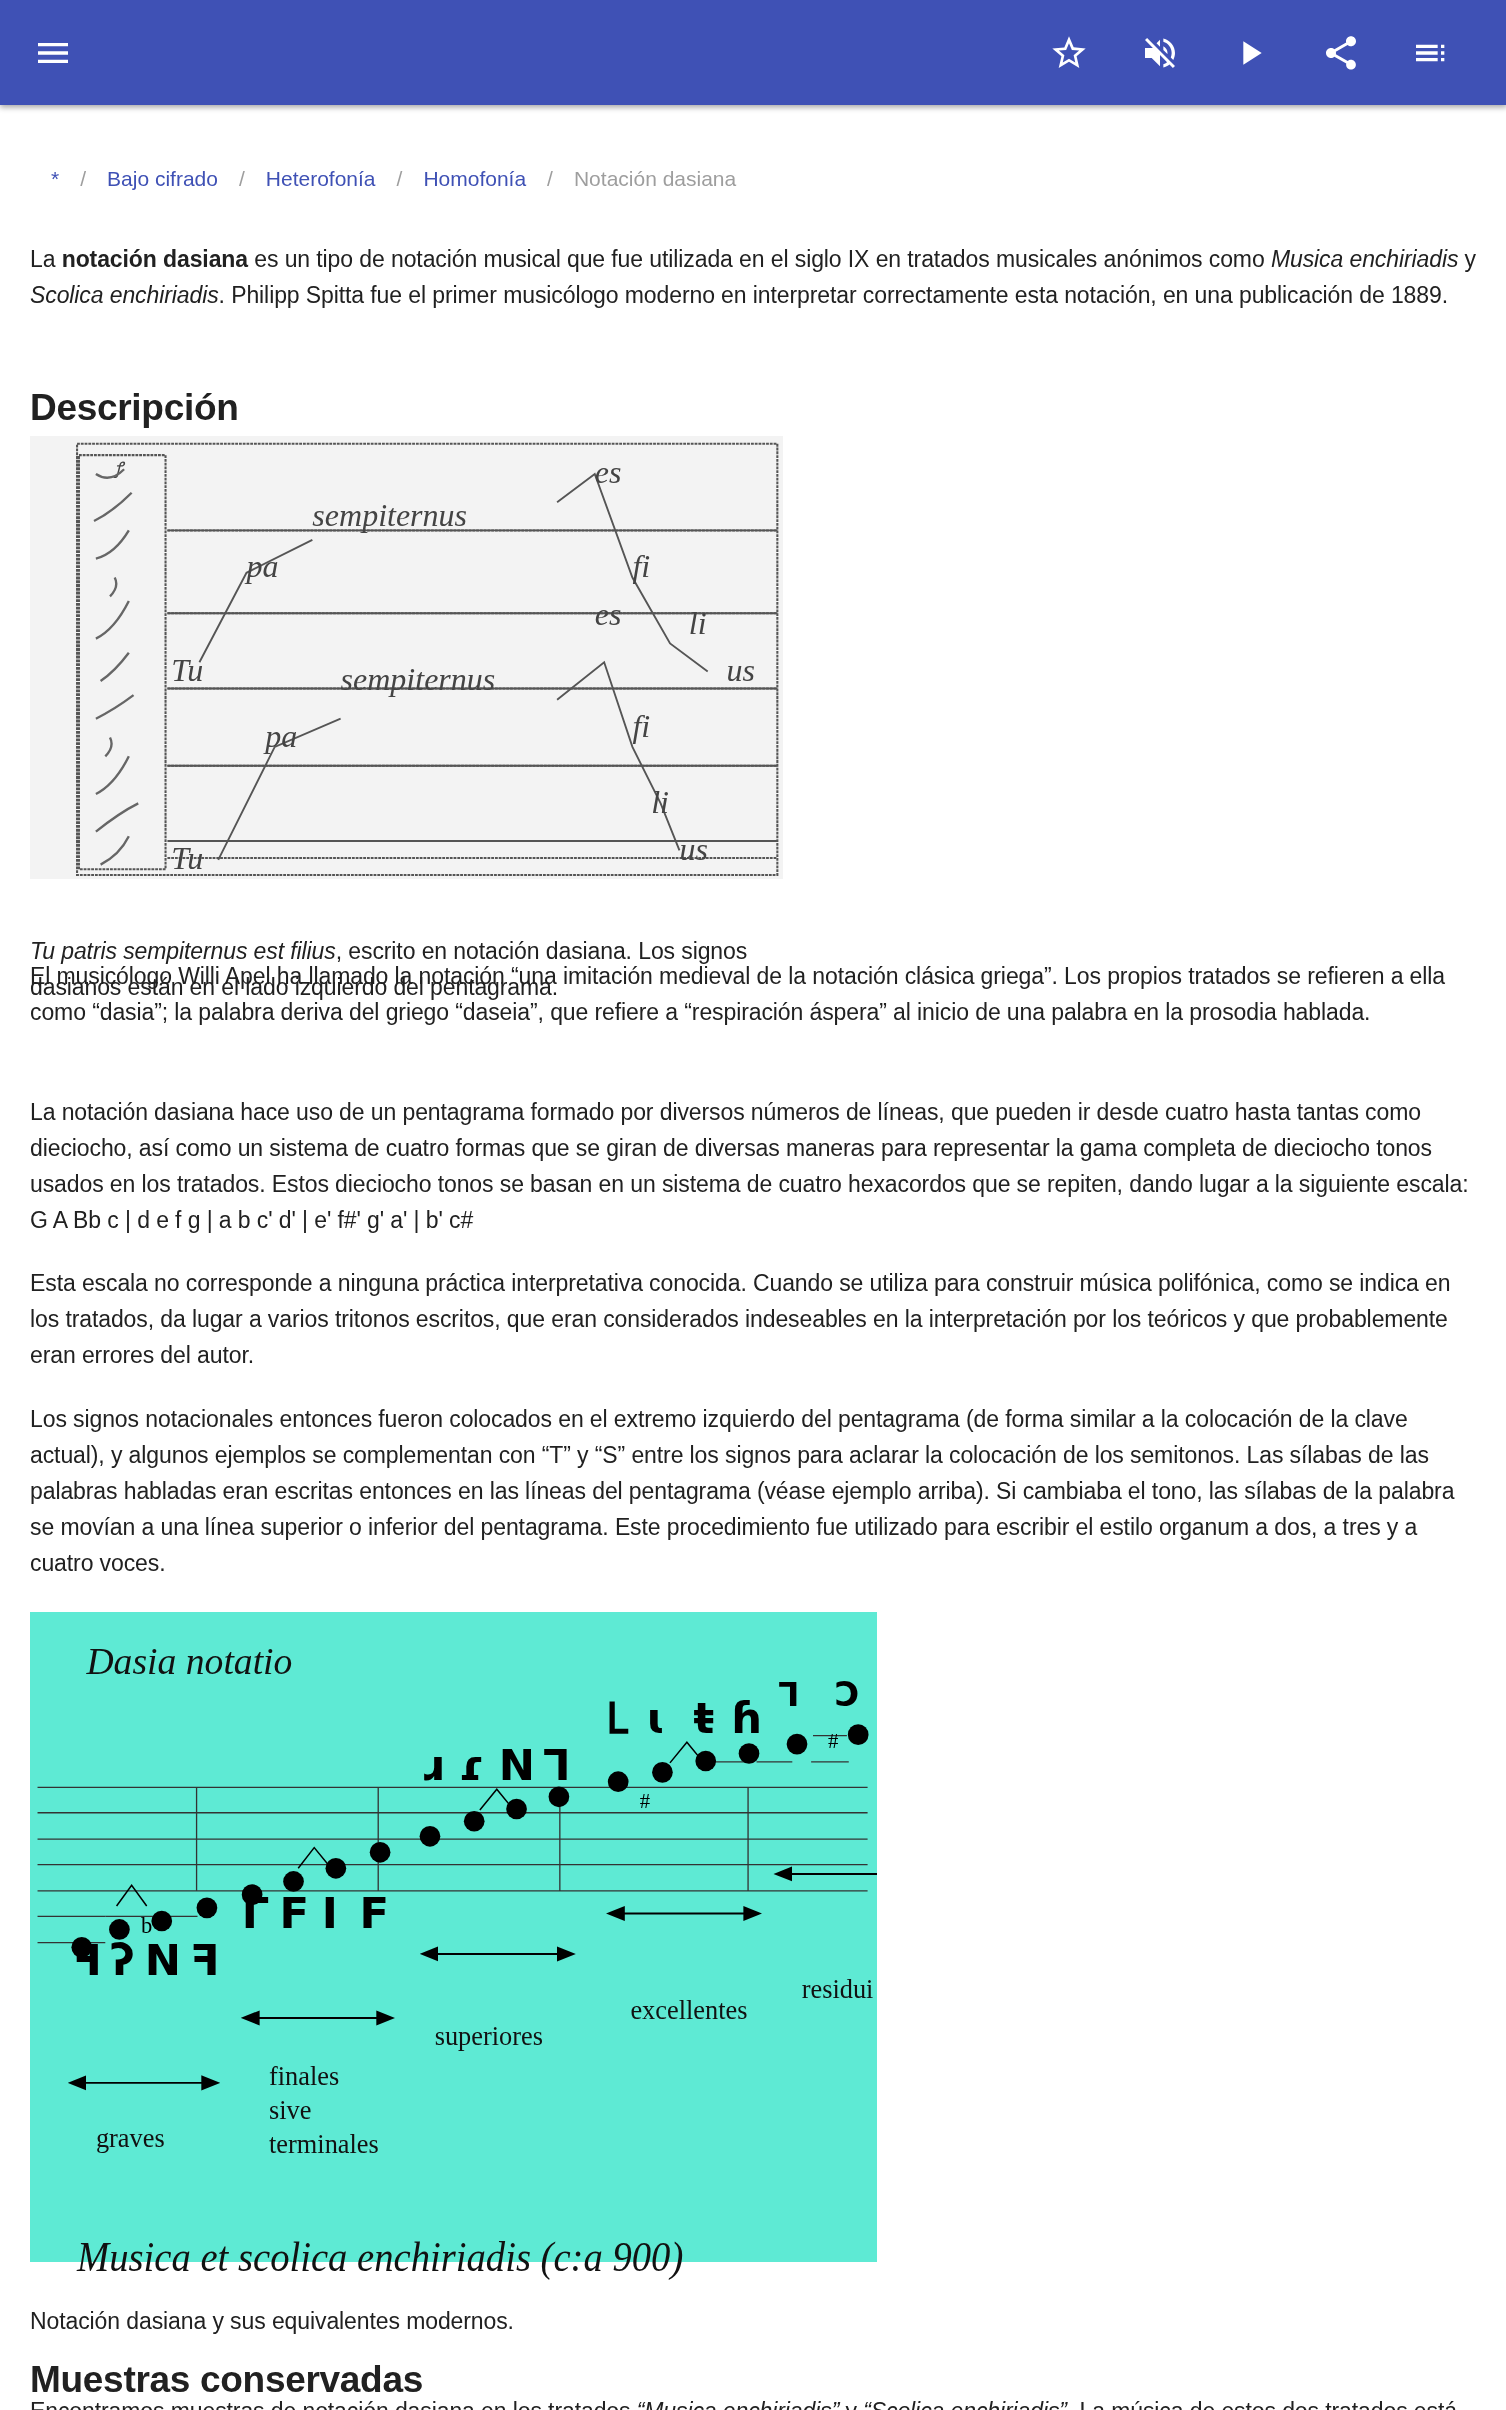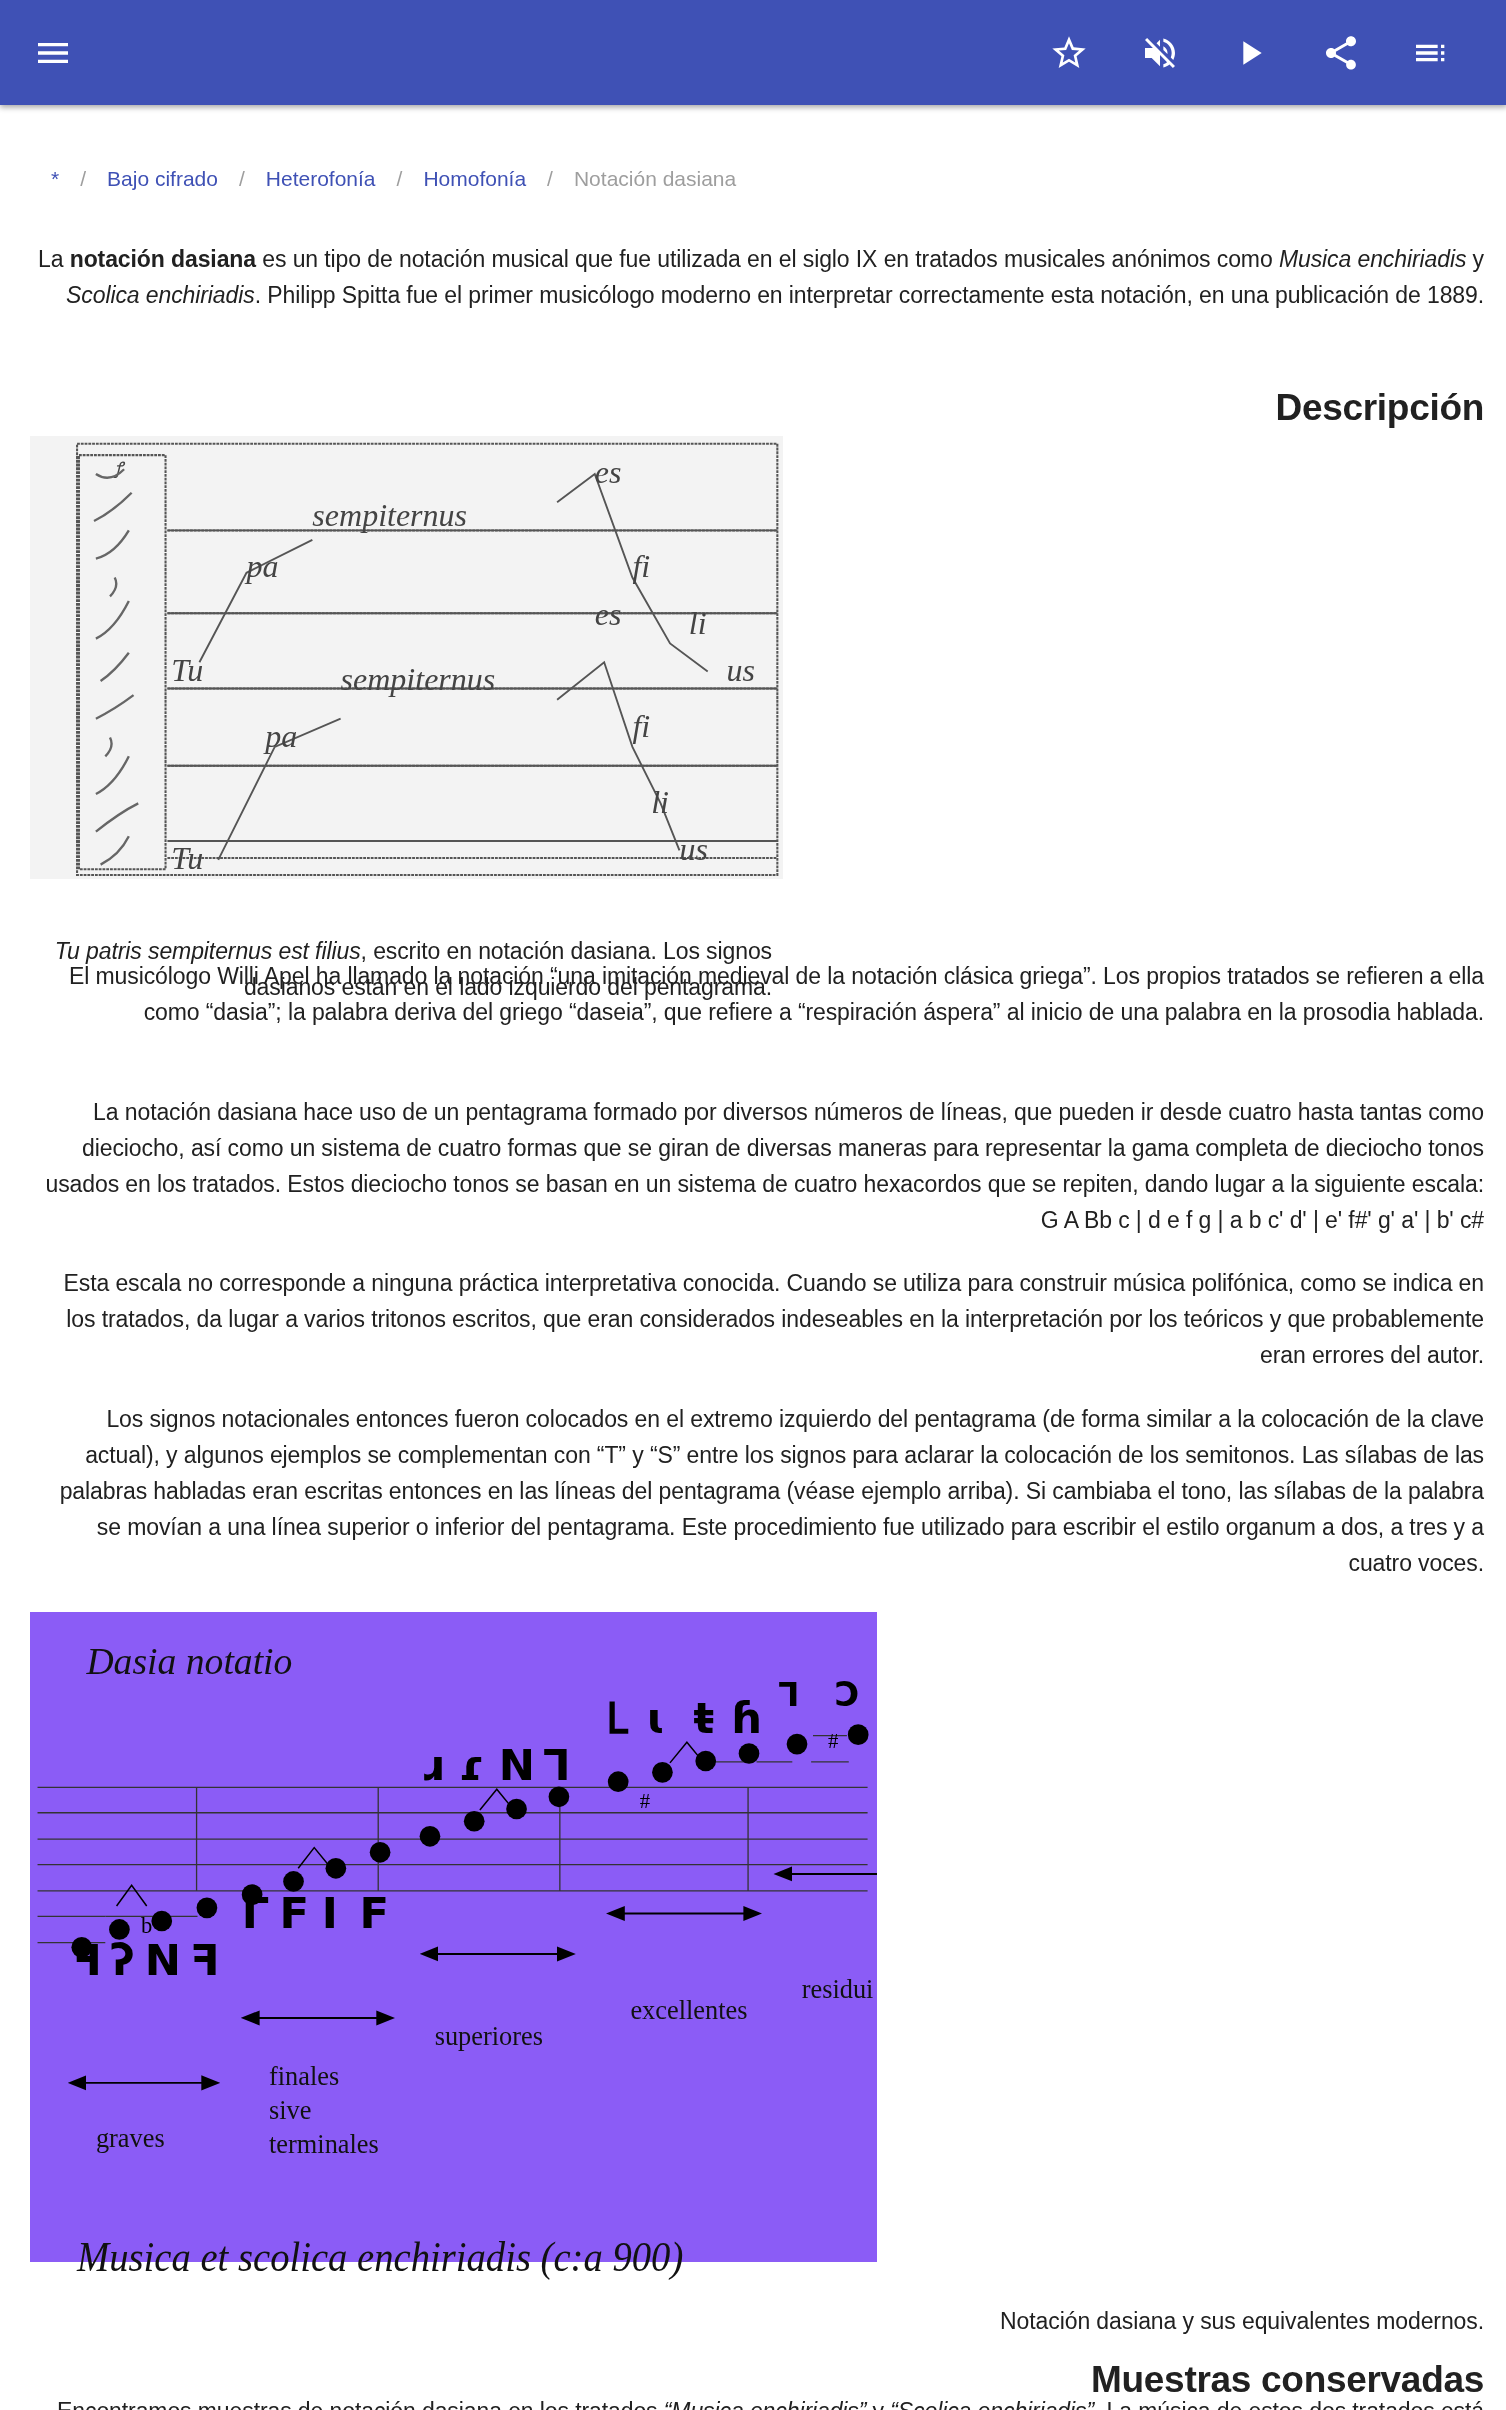--- a/index.html
+++ b/index.html
@@ -12,24 +12,24 @@
     background: #3f51b5; box-shadow: 0 2.8px 5.6px rgba(0,0,0,0.35); z-index: 2;
   }
   .appbar .icon-btn { position: absolute; top: 24.5px; width: 56px; height: 56px; display: flex; align-items: center; justify-content: center; cursor: pointer; }
   .appbar svg { width: 40px; height: 40px; fill: #fff; }
   .content { position: absolute; left: 30px; top: 105px; width: 1446px; }
   .breadcrumb { position: absolute; top: 62px; left: 21px; font-size: 21px; white-space: nowrap; }
   .breadcrumb a { color: #3f51b5; text-decoration: none; }
   .breadcrumb .sep { color: #9e9e9e; margin: 0 21px; }
   .breadcrumb .current { color: #9e9e9e; }
   p { margin: 0; font-size: 23px; line-height: 36px; letter-spacing: -0.1px; }
-  .abs { position: absolute; left: 8px; width: 1446px; text-align: right; }
+  .abs { position: absolute; left: 0; width: 1446px; }
   h2 { margin: 0; font-size: 37px; font-weight: bold; letter-spacing: -0.3px; }
   .figure1 { position: absolute; left: 0; top: 331px; width: 753px; height: 443px; background: #f4f4f4; }
-  .figure2 { position: absolute; left: 0; top: 1507px; width: 847px; height: 650px; background: #8b5cf6; }
+  .figure2 { position: absolute; left: 0; top: 1507px; width: 847px; height: 650px; background: #5eead4; }
   .serif { font-family: "Liberation Serif", "DejaVu Serif", serif; }
 </style>
 </head>
 <body>
 
 <div class="appbar">
   <div class="icon-btn" style="left:24.5px;">
     <svg viewBox="0 0 24 24">
         <path d="M3 6h18v2H3zm0 5h18v2H3zm0 5h18v2H3z"></path>
       </svg>

